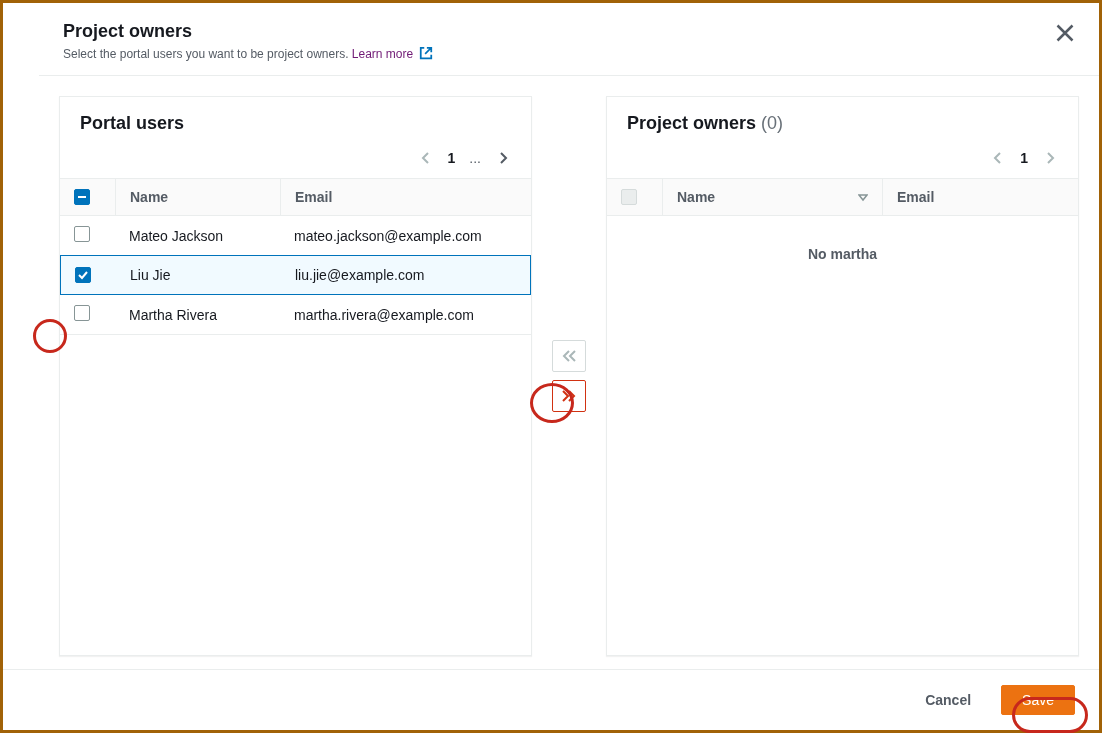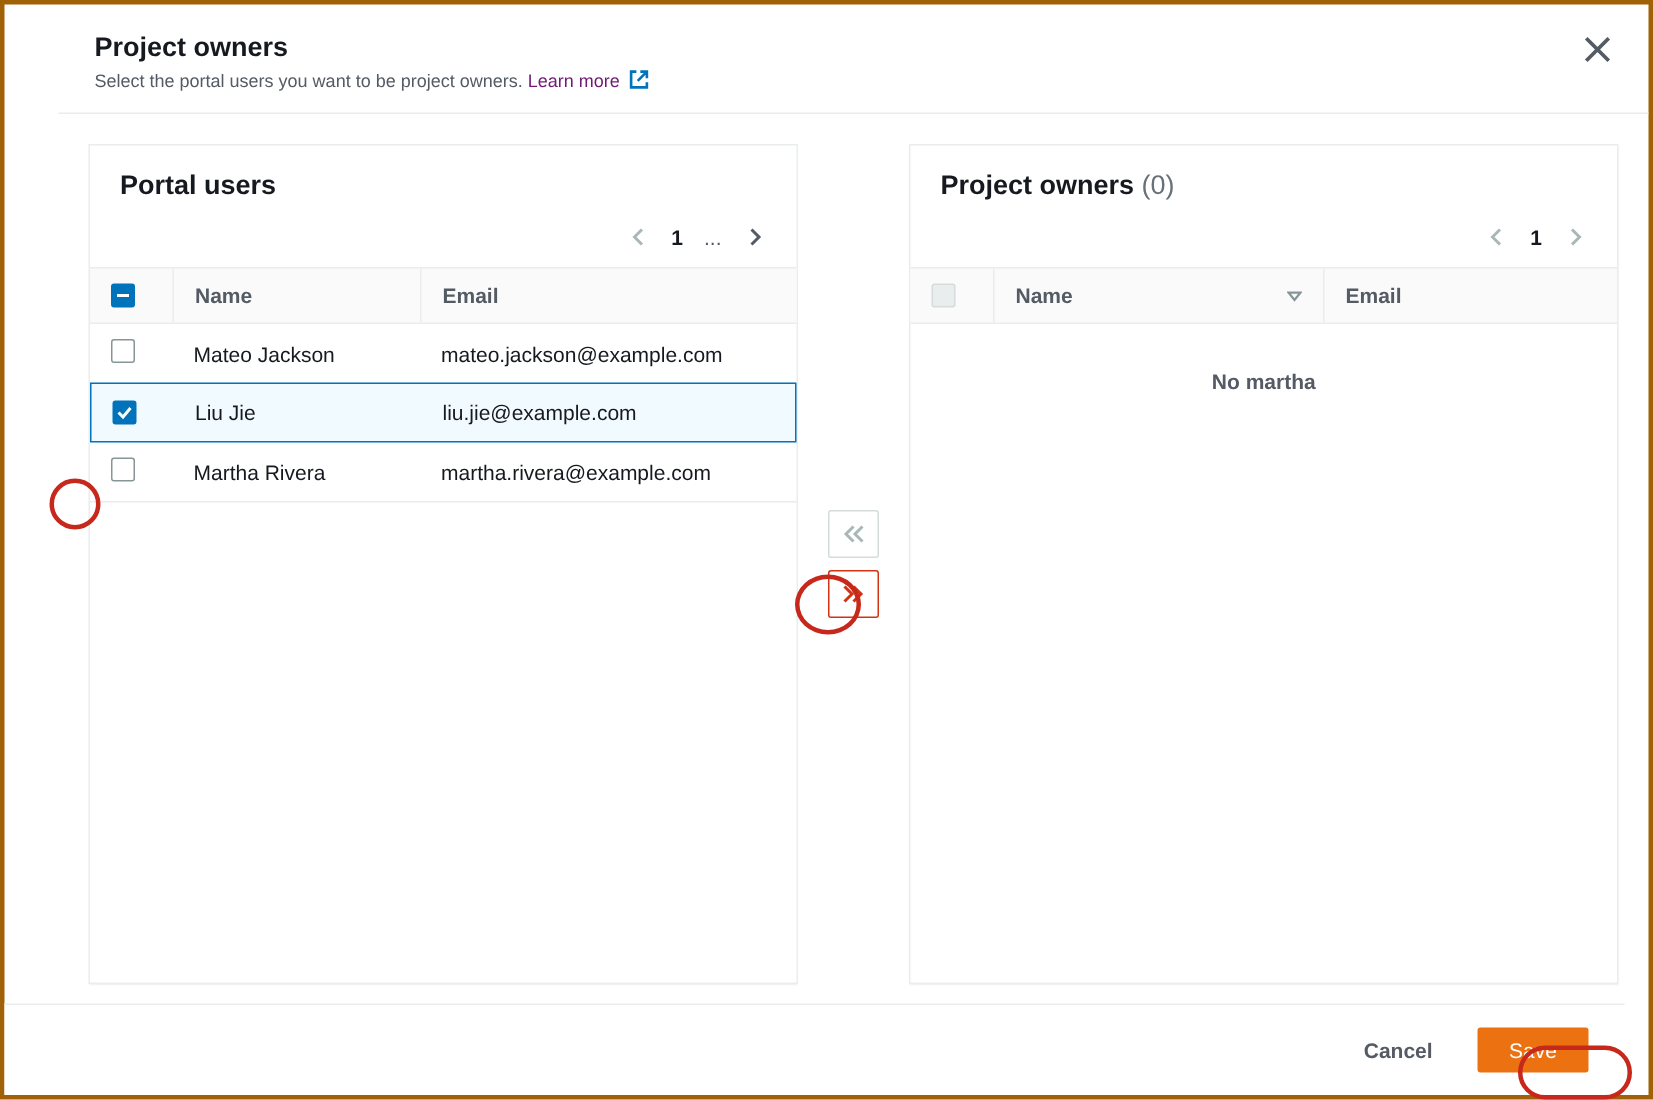--- a/index.html
+++ b/index.html
@@ -211,21 +211,21 @@
       margin-bottom: 8px;
     }
     .empty-sub {
       color: #545b64;
       font-size: 14px;
     }
     .modal-footer {
       position: absolute;
       bottom: 0;
       left: 0;
-      right: 16px;
+      right: 0;
       padding: 14px 24px;
       display: flex;
       justify-content: flex-end;
       align-items: center;
       gap: 12px;
       border-top: 1px solid #eaeded;
       background: #fff;
     }
     .btn-cancel {
       background: transparent;

